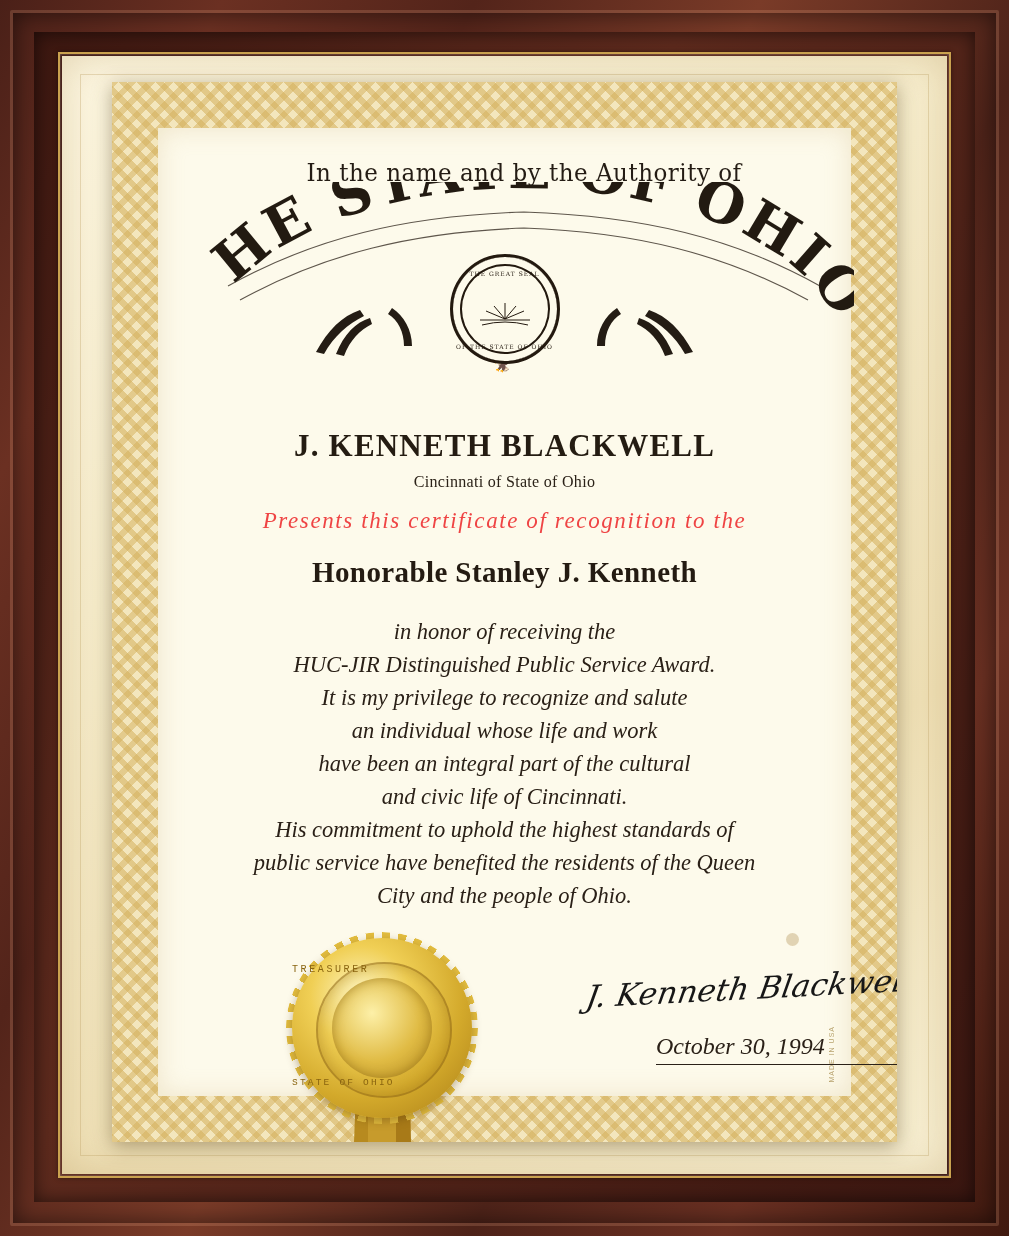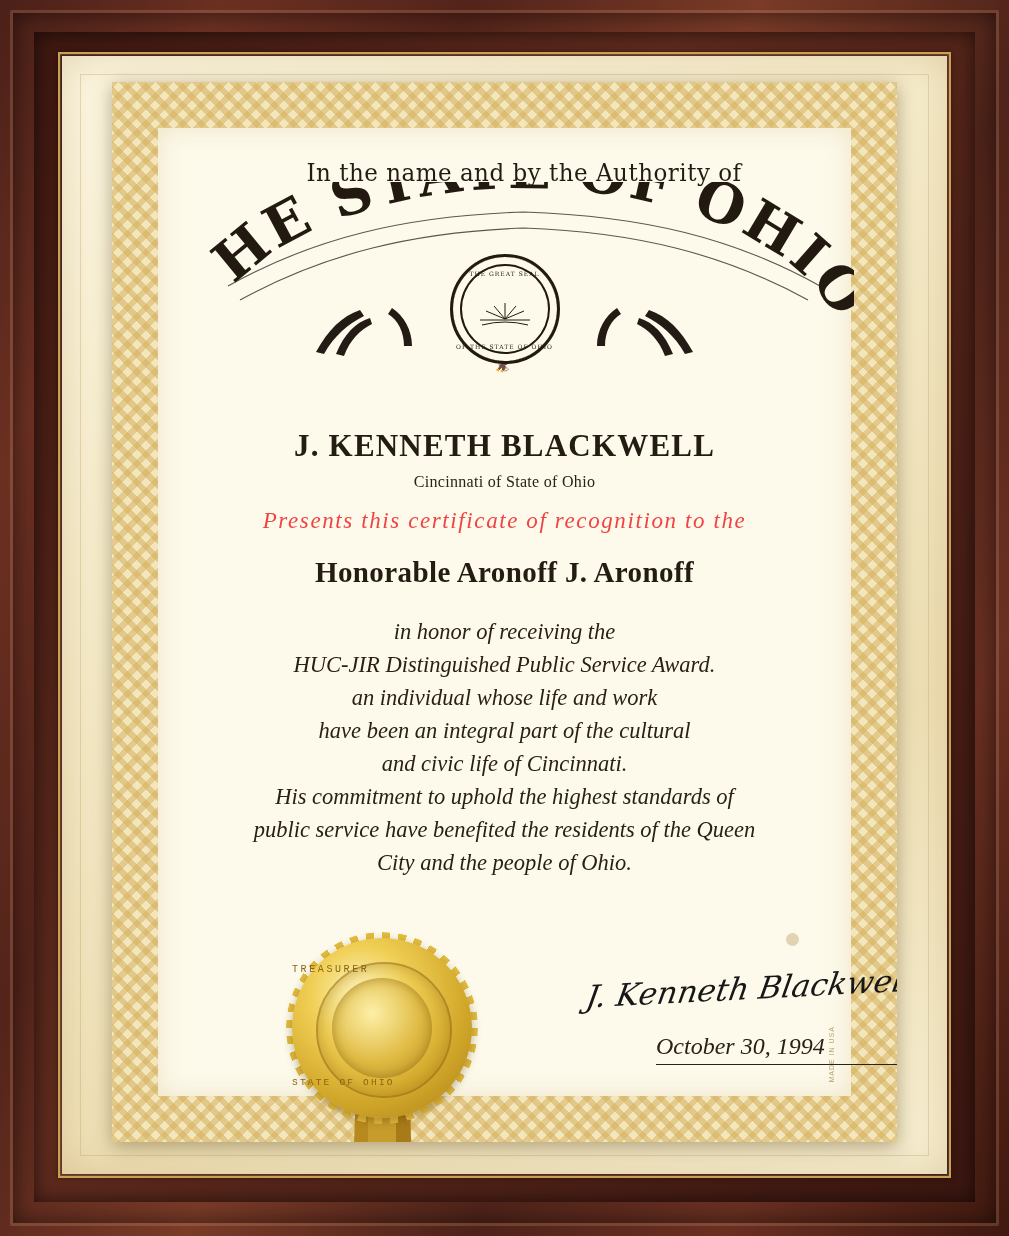--- a/index.html
+++ b/index.html
@@ -384,24 +384,25 @@
               <path d="M82,64 C74,44 62,32 48,28 L46,34 C58,40 68,50 74,66 Z"></path>
               <path d="M26,18 C14,26 6,40 6,56 L14,56 C14,42 20,30 30,24 Z"></path>
             </g>
           </svg>
         </div>
 
         <div class="body-text">
           <div class="treasurer-name">J. KENNETH BLACKWELL</div>
           <div class="treasurer-title">Cincinnati of State of Ohio</div>
           <div class="presents-line">Presents this certificate of recognition to the</div>
-          <div class="recipient">Honorable Aronoff J. Aronoff</div>
+          <div class="recipient">Honorable Stanley J. Kenneth</div>
           <div class="citation">
             <div>in honor of receiving the</div>
             <div>HUC-JIR  Distinguished Public Service Award.</div>
+            <div>It is my privilege to recognize and salute</div>
             <div>an individual whose life and work</div>
             <div>have been an integral part of the cultural</div>
             <div>and civic life of Cincinnati.</div>
             <div>His commitment to uphold the highest standards of</div>
             <div>public service have benefited the residents of the Queen</div>
             <div>City and the people of Ohio.</div>
           </div>
         </div>
 
         <div class="gold-seal">

